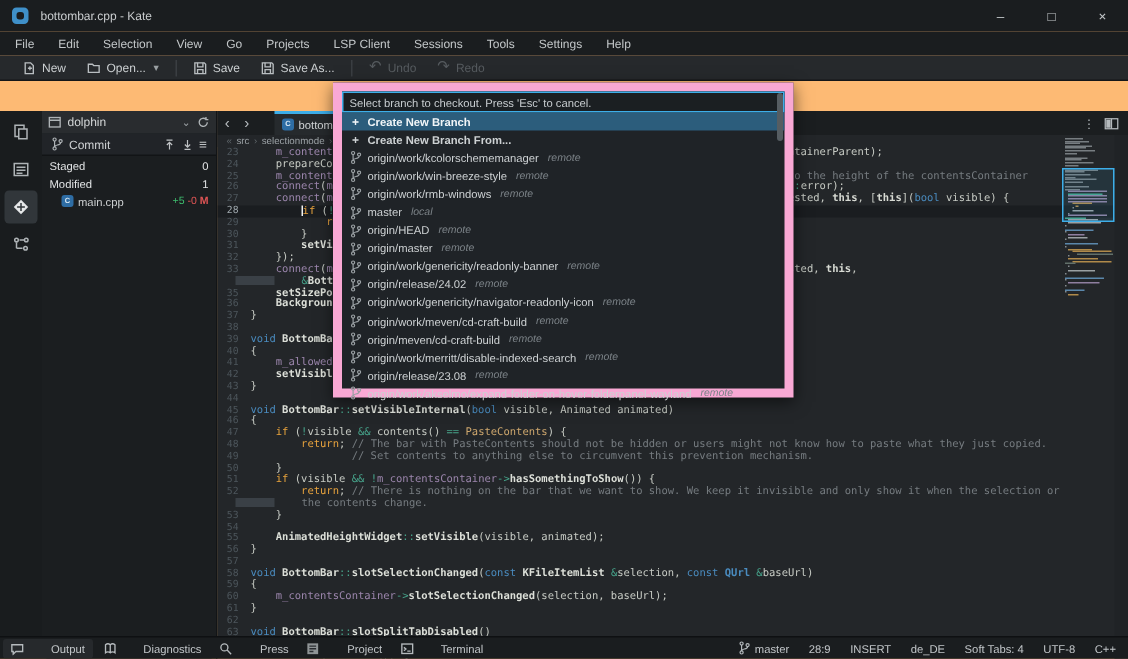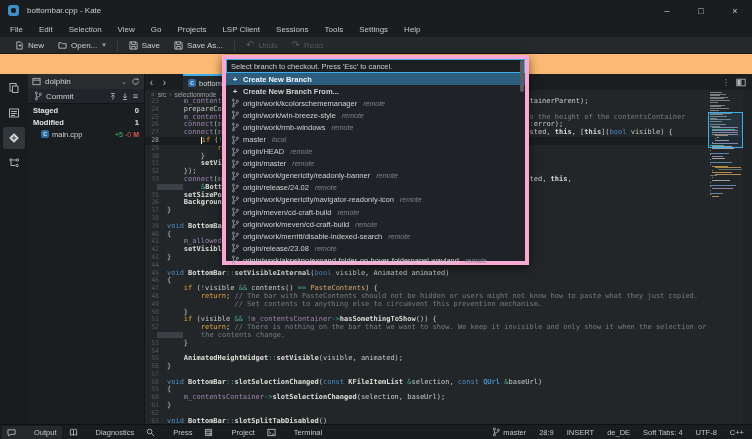--- a/index.html
+++ b/index.html
@@ -34,21 +34,21 @@
   .iconstrip { position:absolute; left:0; top:0; width:28px; height:370px; background:#191c1e; }
   .stripbtn { width:22px; height:22px; margin:3px auto 2px auto; display:flex; align-items:center; justify-content:center; border-radius:3px; }
   .stripbtn.active { background:#31363a; }
 
   
   .gitpanel { position:absolute; left:28px; top:0; width:117px; height:370px; background:#1b1e20; border-right:1px solid #121416; }
   .projrow { height:15px; background:#292c2f; display:flex; align-items:center; padding:0 4px; gap:4px; color:#d2d5d6; font-size:8px; }
   .projrow .spacer { flex:1; }
   .commitrow { height:15px; background:#212428; display:flex; align-items:center; padding:0 6px; gap:4px; color:#cfd2d4; font-size:8px; border-bottom:1px solid #121416; }
   .commitrow .spacer { flex:1; }
-  .gsec { height:12px; display:flex; align-items:center; padding:0 5px; color:#e2e4e5; font-size:7.5px; font-weight:bold; }
+  .gsec { height:12px; display:flex; align-items:center; padding:0 5px; color:#e2e4e5; font-size:7.5px; font-weight:normal; }
   .gsec .cnt { margin-left:auto; }
   .gfile { height:12px; display:flex; align-items:center; padding-left:13px; padding-right:5px; color:#ced1d2; font-size:7.5px; gap:3px; }
   .gfile .diff { margin-left:auto; font-size:7px; }
   .filterbox { position:absolute; left:3px; right:3px; bottom:5px; height:14px; background:#17191b; border:1px solid #35393d; color:#6c7control; display:flex; align-items:center; padding-left:4px; }
   .filterbox span { color:#6d7478; font-size:10px; }
   .cppicon { width:8px; height:8px; border-radius:2px; background:#2e6da4; color:#dbe9f5; font-size:5px; font-weight:bold; display:flex; align-items:center; justify-content:center; line-height:1; }
 
   
   .editor { position:absolute; left:145px; top:0; width:607px; height:370px; background:#232629; }
   .tabbar { position:absolute; left:0; top:0; width:607px; height:16px; background:#1b1e20; display:flex; align-items:center; }
@@ -76,21 +76,21 @@
   .wb { display:inline-block; width:26px; height:6px; background:#3a4046; margin-left:-10px; margin-right:18px; vertical-align:middle; }
   .cursor { display:inline-block; width:1px; height:7px; background:#f0f2f2; vertical-align:middle; }
 
   
   .minimap { position:absolute; right:10px; top:18px; width:32px; height:328px; }
   .mmbar { position:absolute; height:1px; }
   .viewportbox { position:absolute; left:-2px; width:35px; border:1px solid #3daee9; background:rgba(61,174,233,0.10); }
   .vscrolltrack { position:absolute; right:0; top:16px; width:9px; height:354px; background:#202326; }
 
   
-  .popup { position:absolute; left:222px; top:55px; width:307px; height:210px; background:#1f2327; border:4px solid #f9a8d4; box-shadow:0 3px 10px rgba(0,0,0,.55); z-index:40; }
+  .popup { position:absolute; left:222px; top:55px; width:307px; height:210px; background:#1f2327; border:6px solid #f9a8d4; box-shadow:0 3px 10px rgba(0,0,0,.55); z-index:40; }
   .popinput { height:14px; margin:0; background:#1b1f22; border:1px solid #3daee9; display:flex; align-items:center; padding-left:4px; }
   .popinput span { color:#c8cdd0; font-size:7.5px; }
   .poplist { position:relative; height:194px; overflow:hidden; }
   .pitem { height:12.1px; display:flex; align-items:center; padding-left:5px; gap:4px; color:#cdd1d3; font-size:7.5px; white-space:nowrap; }
   .pitem.sel { background:#2c5d7c; color:#f2f6f8; }
   .pitem.action { font-weight:bold; }
   .pitem .plus { font-weight:bold; font-size:8px; width:8px; text-align:center; }
   .pitem .tag { font-style:italic; color:#7b8287; font-size:7px; margin-left:2px; }
   .popscroll { position:absolute; right:1px; top:1px; width:4px; height:32px; background:#565d62; border-radius:2px; }
 
@@ -515,33 +515,33 @@
         </div>
         <div class="pitem">
           <span>
             <svg class="icon" width="8" height="10" viewBox="0 0 10 12">
               <circle cx="3" cy="2.3" r="1.3" fill="none" stroke="#9aa0a4"></circle>
               <circle cx="3" cy="9.7" r="1.3" fill="none" stroke="#9aa0a4"></circle>
               <circle cx="8" cy="3.6" r="1.3" fill="none" stroke="#9aa0a4"></circle>
               <path d="M3 3.6v4.8M8 4.9c0 2.4-5 1.5-5 3.5" fill="none" stroke="#9aa0a4"></path>
             </svg>
           </span>
+          <span>origin/work/meven/cd-craft-build</span>
+          <span class="tag">remote</span>
+        </div>
+        <div class="pitem">
+          <span>
+            <svg class="icon" width="8" height="10" viewBox="0 0 10 12">
+              <circle cx="3" cy="2.3" r="1.3" fill="none" stroke="#9aa0a4"></circle>
+              <circle cx="3" cy="9.7" r="1.3" fill="none" stroke="#9aa0a4"></circle>
+              <circle cx="8" cy="3.6" r="1.3" fill="none" stroke="#9aa0a4"></circle>
+              <path d="M3 3.6v4.8M8 4.9c0 2.4-5 1.5-5 3.5" fill="none" stroke="#9aa0a4"></path>
+            </svg>
+          </span>
           <span>origin/meven/cd-craft-build</span>
-          <span class="tag">remote</span>
-        </div>
-        <div class="pitem">
-          <span>
-            <svg class="icon" width="8" height="10" viewBox="0 0 10 12">
-              <circle cx="3" cy="2.3" r="1.3" fill="none" stroke="#9aa0a4"></circle>
-              <circle cx="3" cy="9.7" r="1.3" fill="none" stroke="#9aa0a4"></circle>
-              <circle cx="8" cy="3.6" r="1.3" fill="none" stroke="#9aa0a4"></circle>
-              <path d="M3 3.6v4.8M8 4.9c0 2.4-5 1.5-5 3.5" fill="none" stroke="#9aa0a4"></path>
-            </svg>
-          </span>
-          <span>origin/work/meven/cd-craft-build</span>
           <span class="tag">remote</span>
         </div>
         <div class="pitem">
           <span>
             <svg class="icon" width="8" height="10" viewBox="0 0 10 12">
               <circle cx="3" cy="2.3" r="1.3" fill="none" stroke="#9aa0a4"></circle>
               <circle cx="3" cy="9.7" r="1.3" fill="none" stroke="#9aa0a4"></circle>
               <circle cx="8" cy="3.6" r="1.3" fill="none" stroke="#9aa0a4"></circle>
               <path d="M3 3.6v4.8M8 4.9c0 2.4-5 1.5-5 3.5" fill="none" stroke="#9aa0a4"></path>
             </svg>

